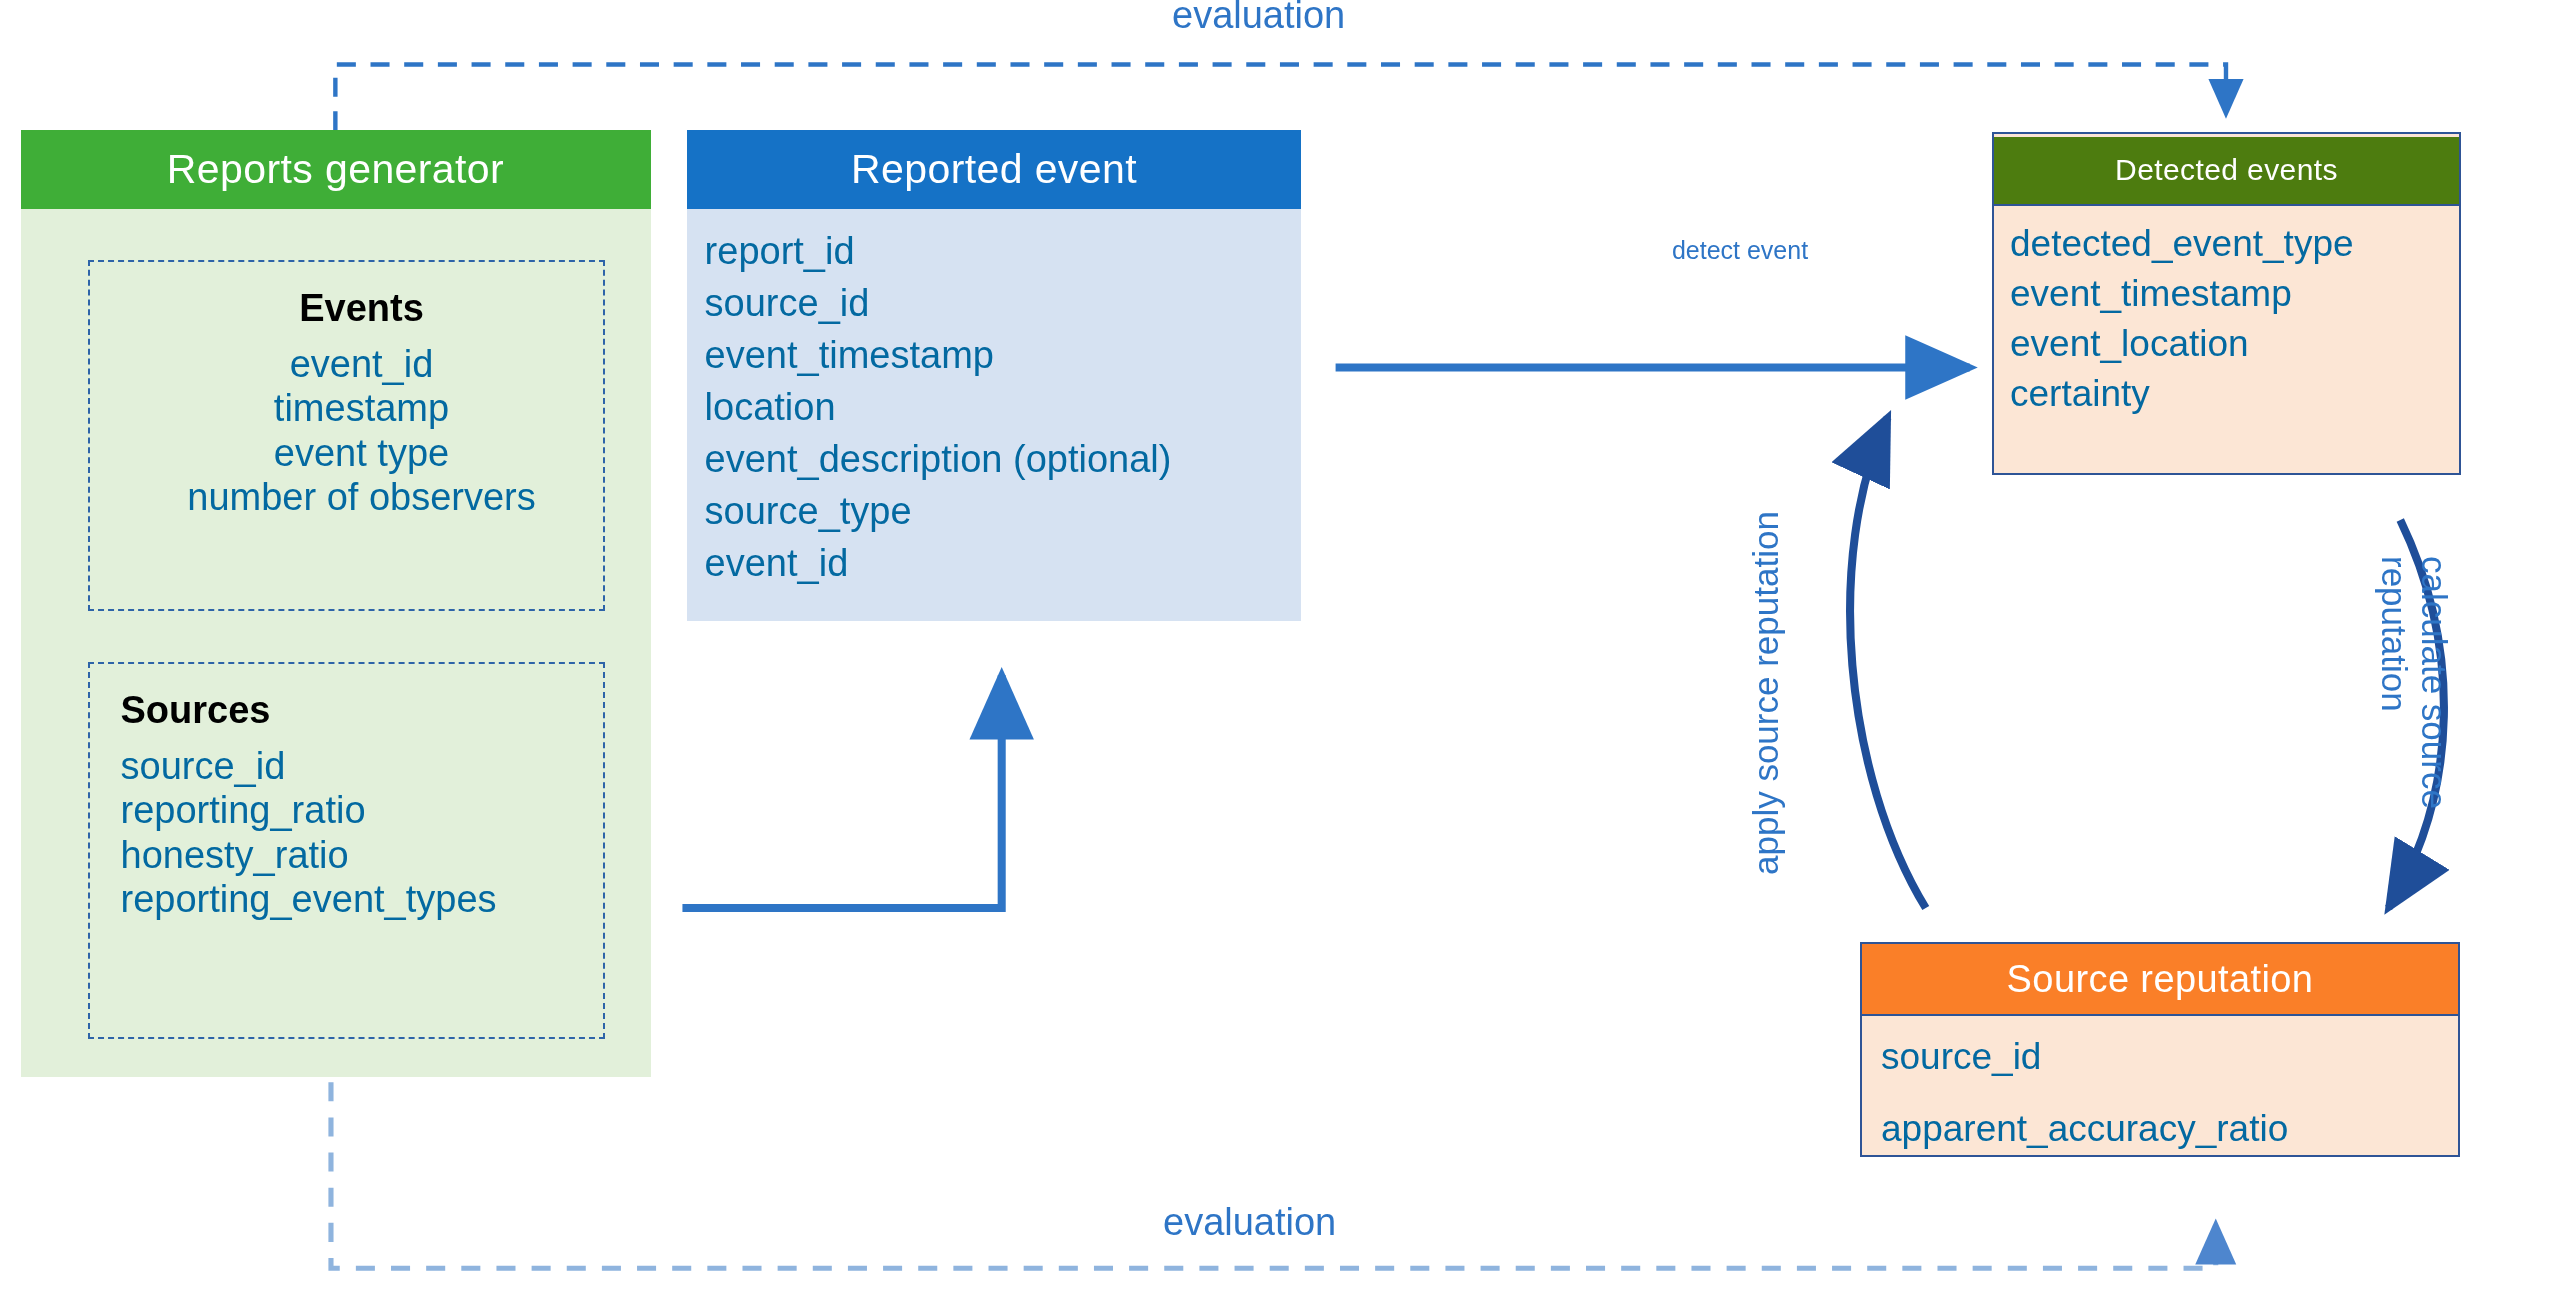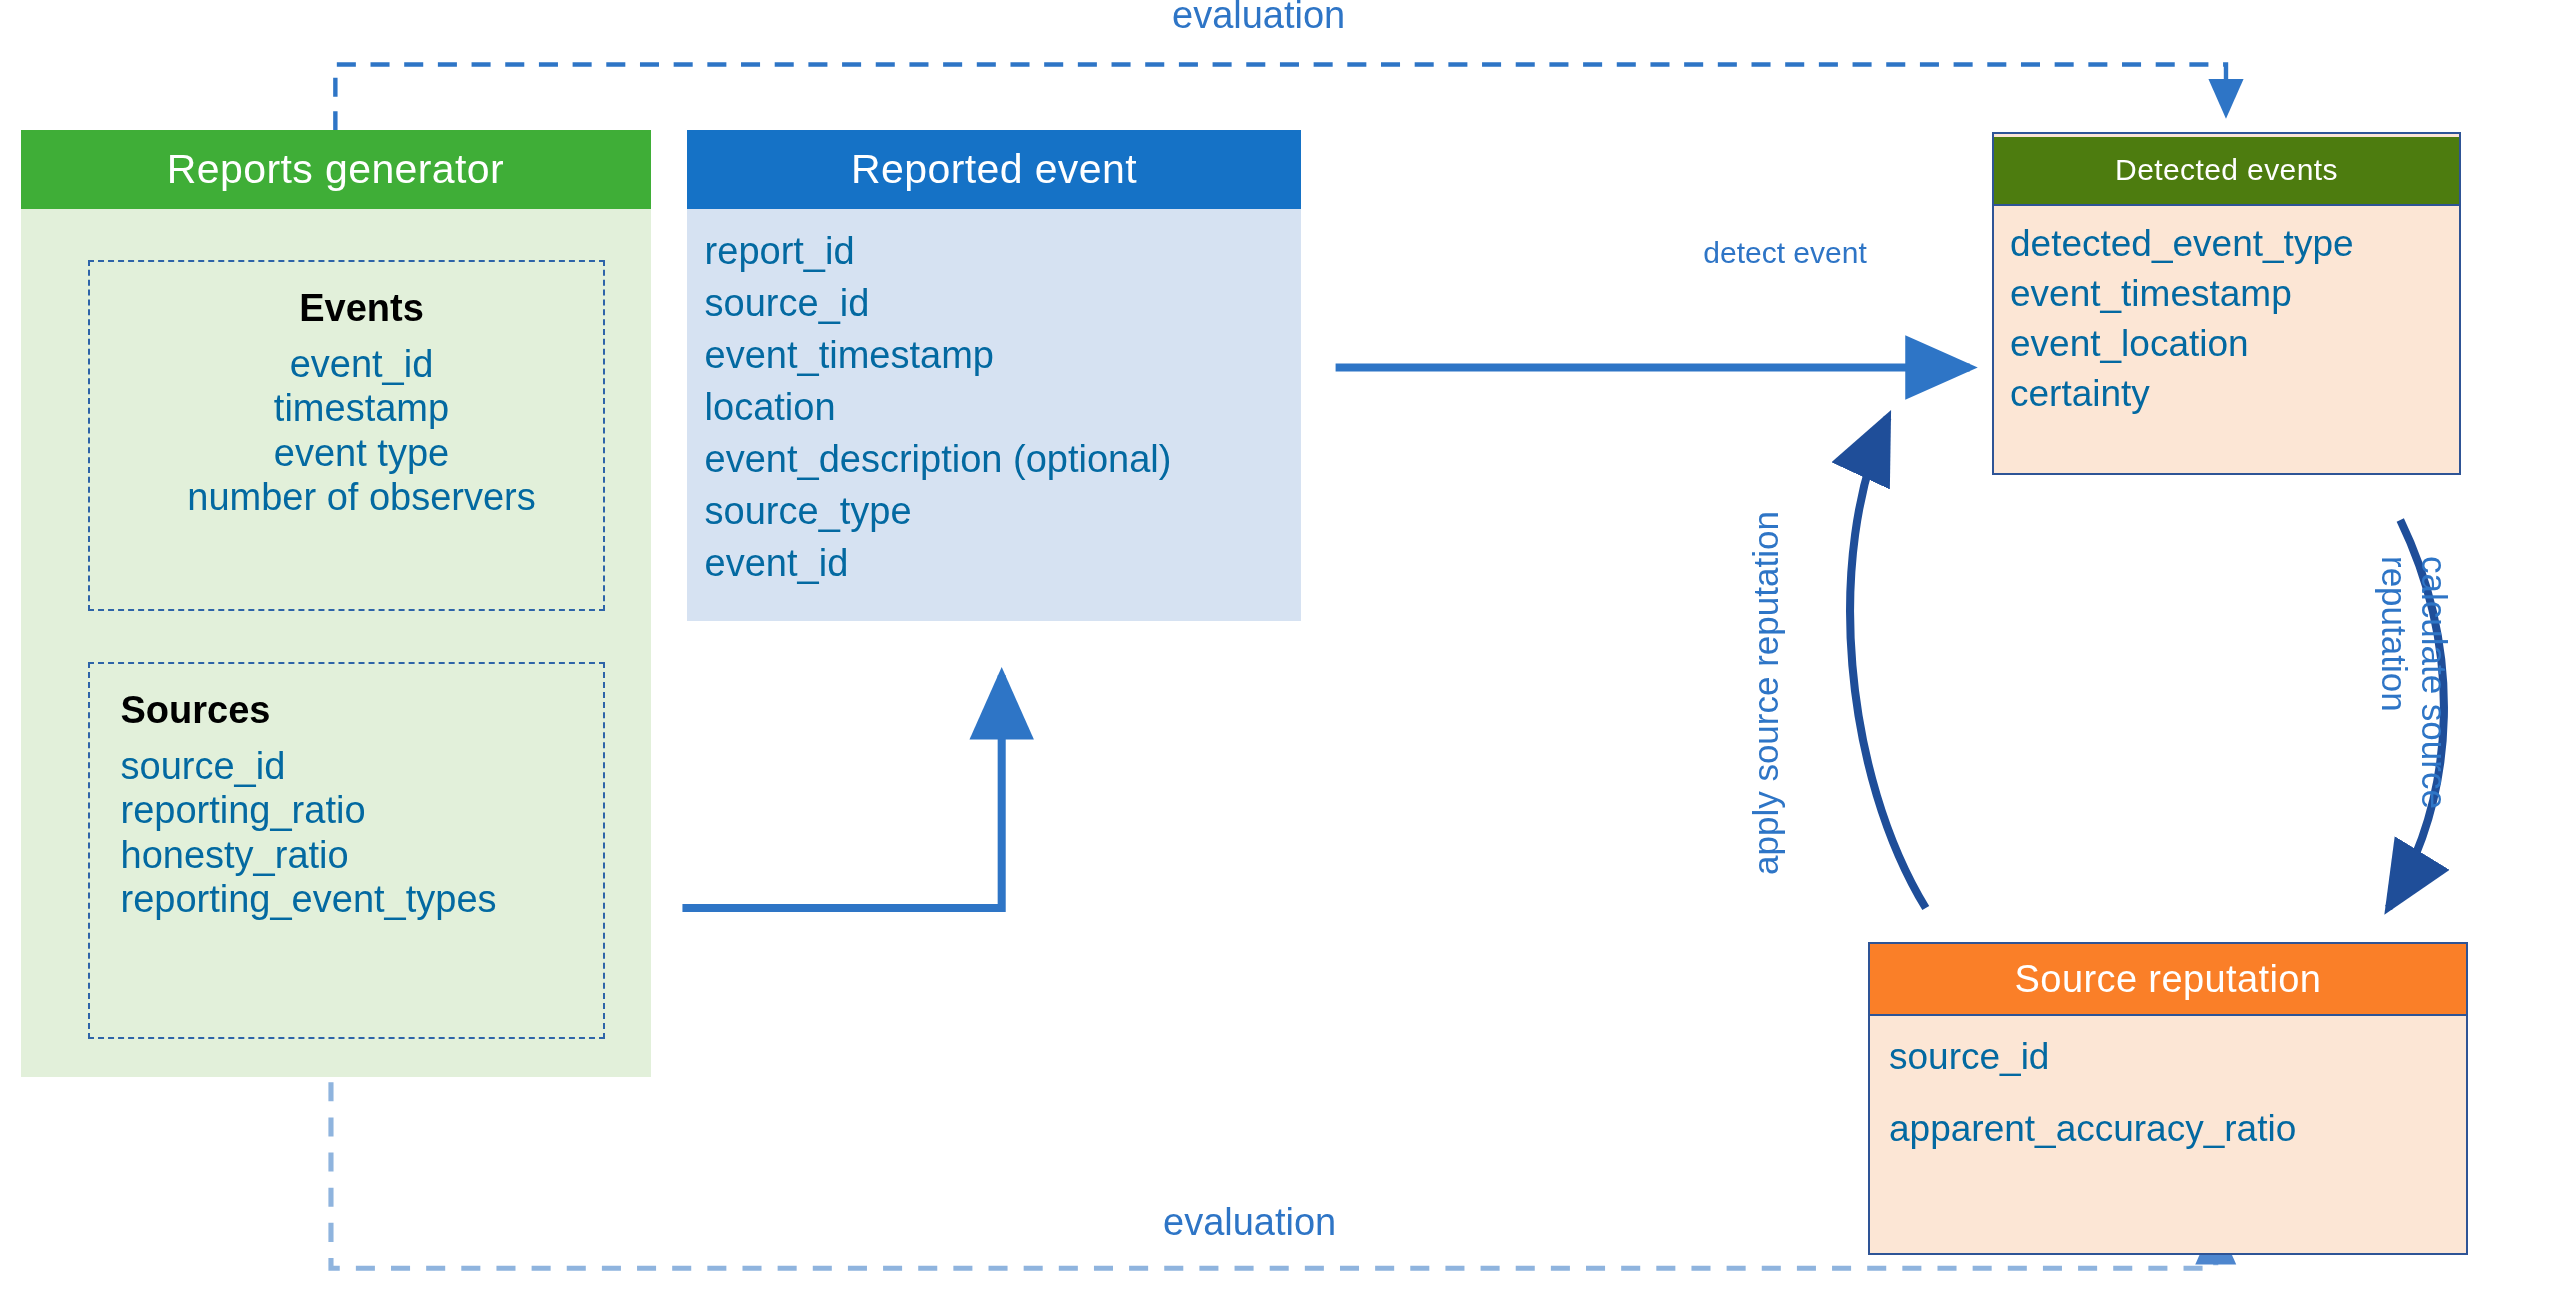--- a/index.html
+++ b/index.html
@@ -105,44 +105,43 @@
     margin-top: 2.9px;
   }
   #detected-events .box-body { padding: 13px 0 0 16px; }
   #detected-events .field-line { font-size: 37px; line-height: 1.35; }
 
   
   #source-reputation {
     left: 1860px;
     top: 942px;
     width: 600px;
-    height: 313px;
+    height: 215px;
     background: #FCE6D5;
     border: 2.9px solid #2E5496;
-    margin-left: 8px;
   }
   #source-reputation .box-header {
     height: 70px;
     background: #FA7F28;
     font-size: 38px;
     border-bottom: 2.9px solid #2E5496;
   }
   #source-reputation .box-body { padding: 22px 0 0 19px; }
   #source-reputation .field-line { font-size: 37px; line-height: 1.0; margin-bottom: 35px; }
 
   
   .arrow-label {
     position: absolute;
     color: #2E75C6;
     white-space: nowrap;
   }
   #label-evaluation-top { left: 1172px; top: -5.9px; font-size: 38px; }
   #label-evaluation-bottom { left: 1163px; top: 1201px; font-size: 38px; }
   #label-detect-event {
-    left: 1580px; top: 236px; font-size: 30px;
+    left: 1535px; top: 236px; font-size: 25px;
     text-align: center; line-height: 1.12; width: 410px;
   }
   #label-apply-reputation {
     left: 1746px; top: 436px; font-size: 35px;
     transform: rotate(-90deg);
     transform-origin: left top;
     translate: 0 439px;
   }
   #label-calculate-reputation {
     left: 2454px; top: 556px; font-size: 35px;

